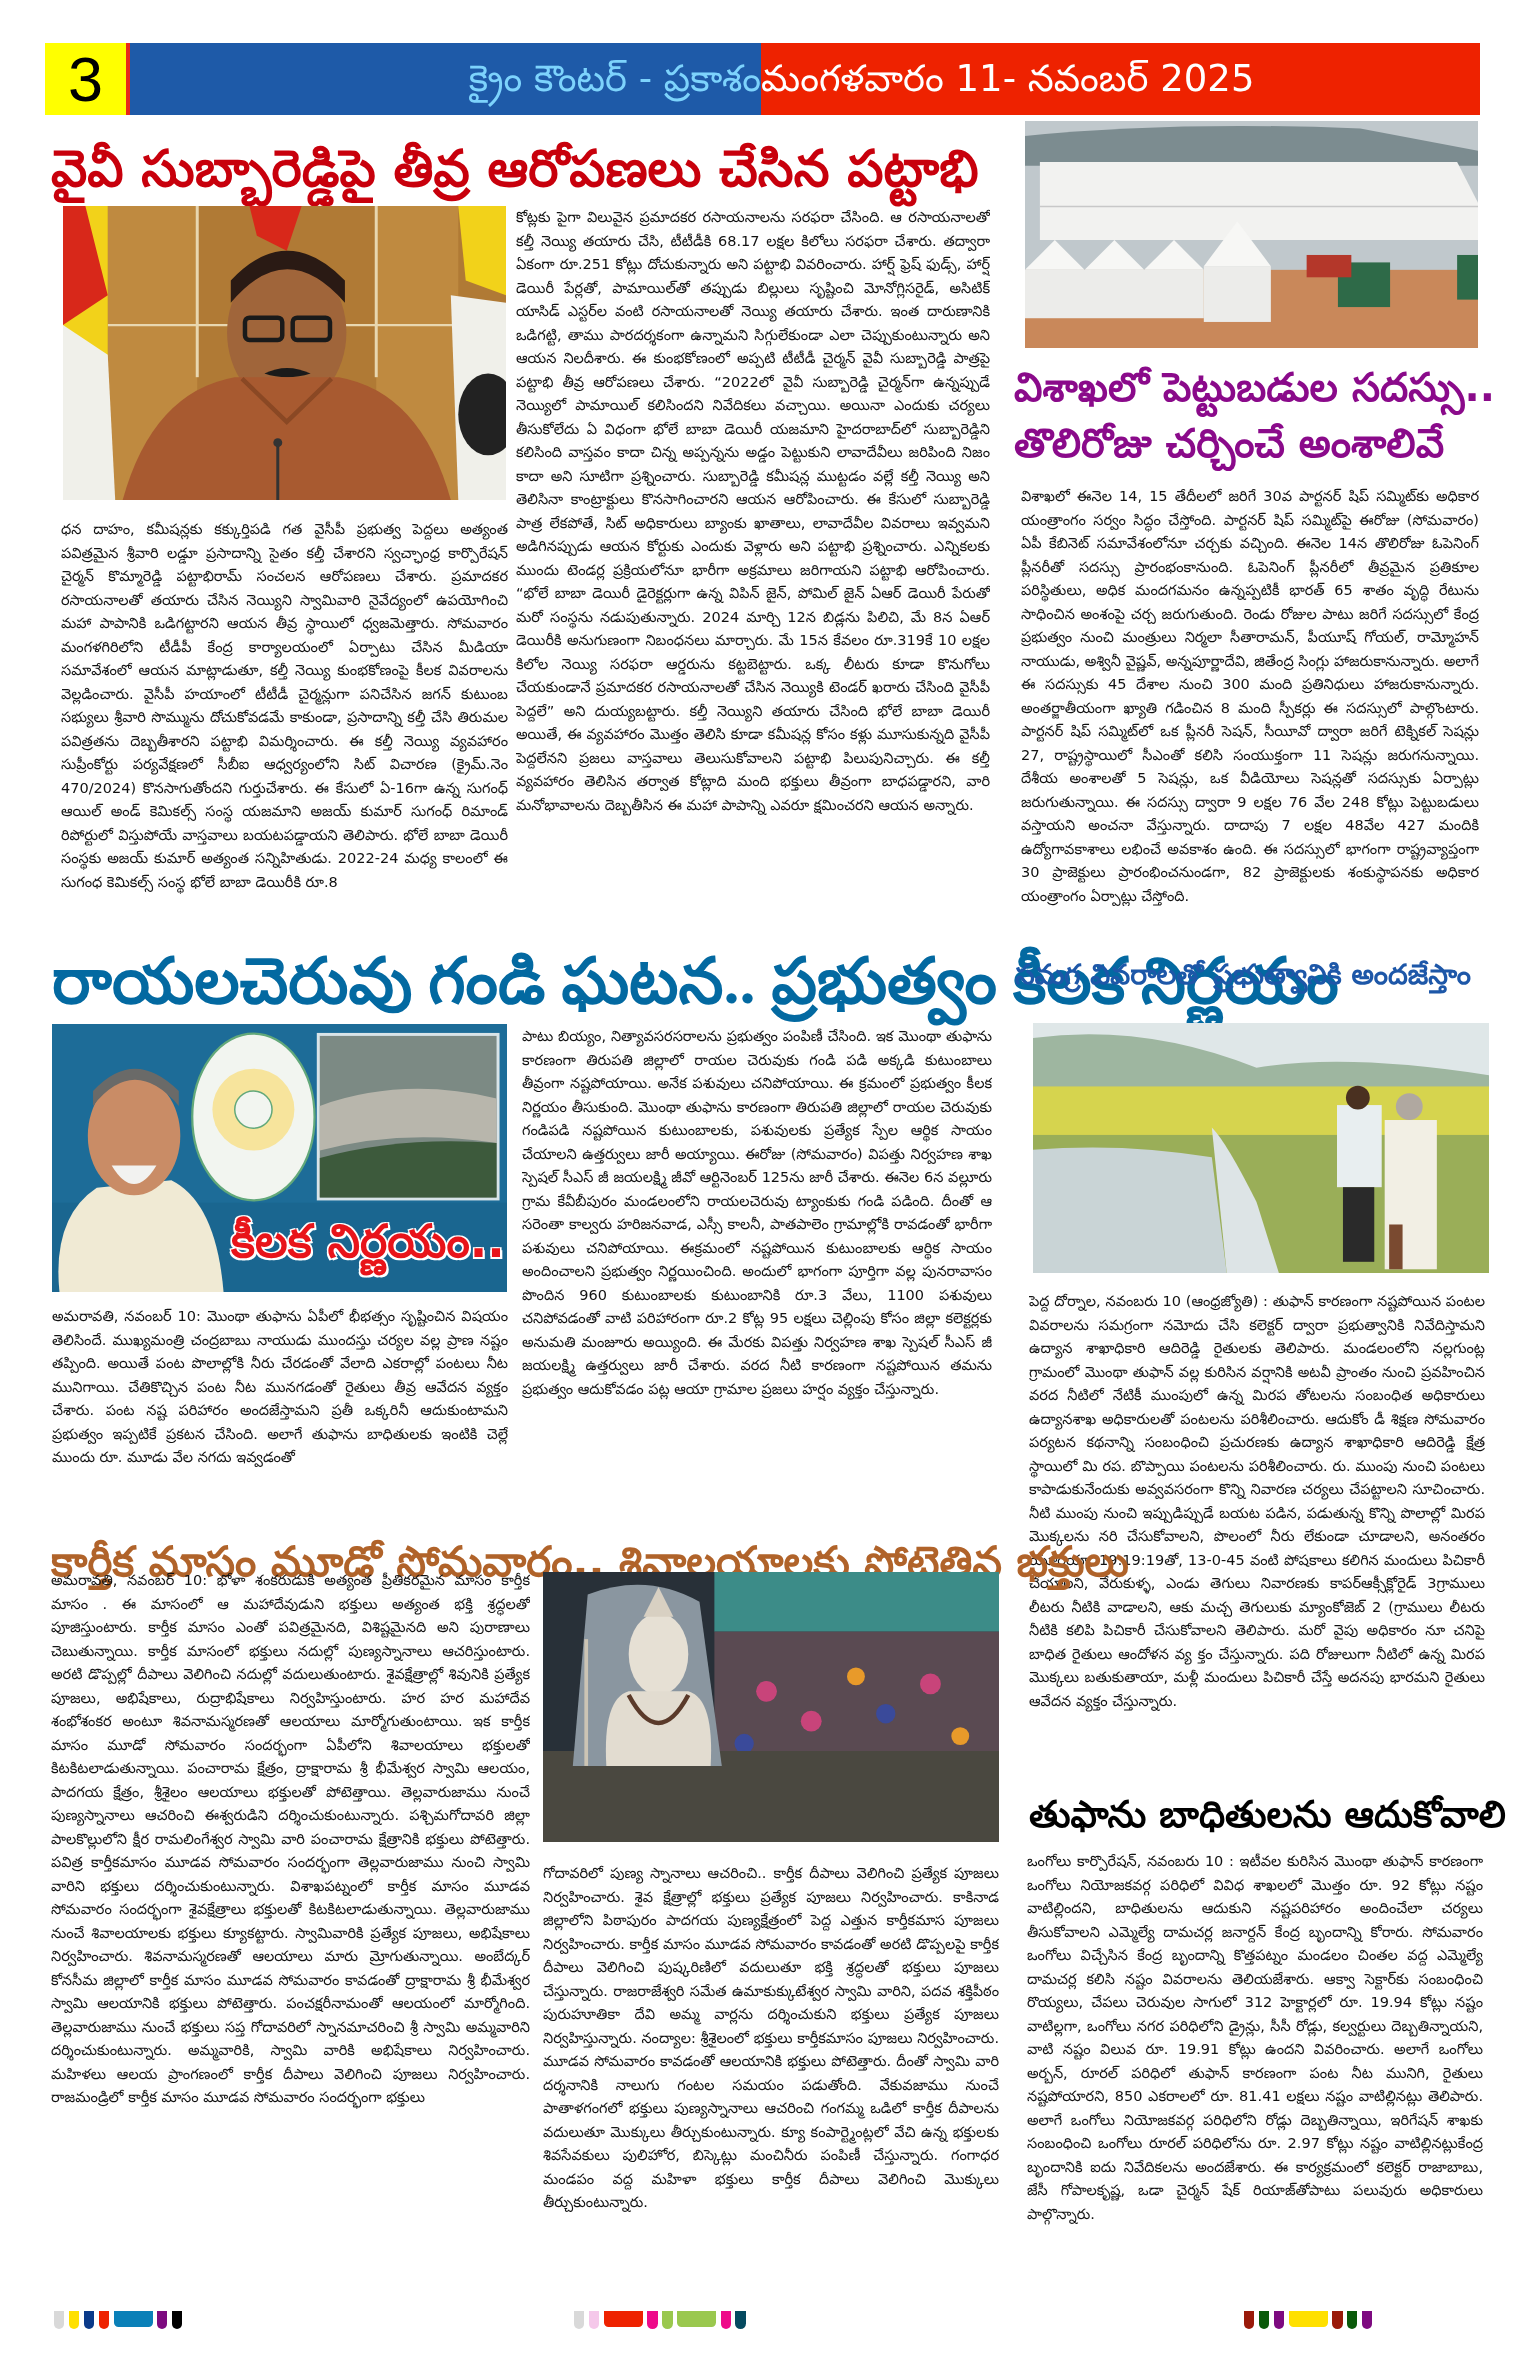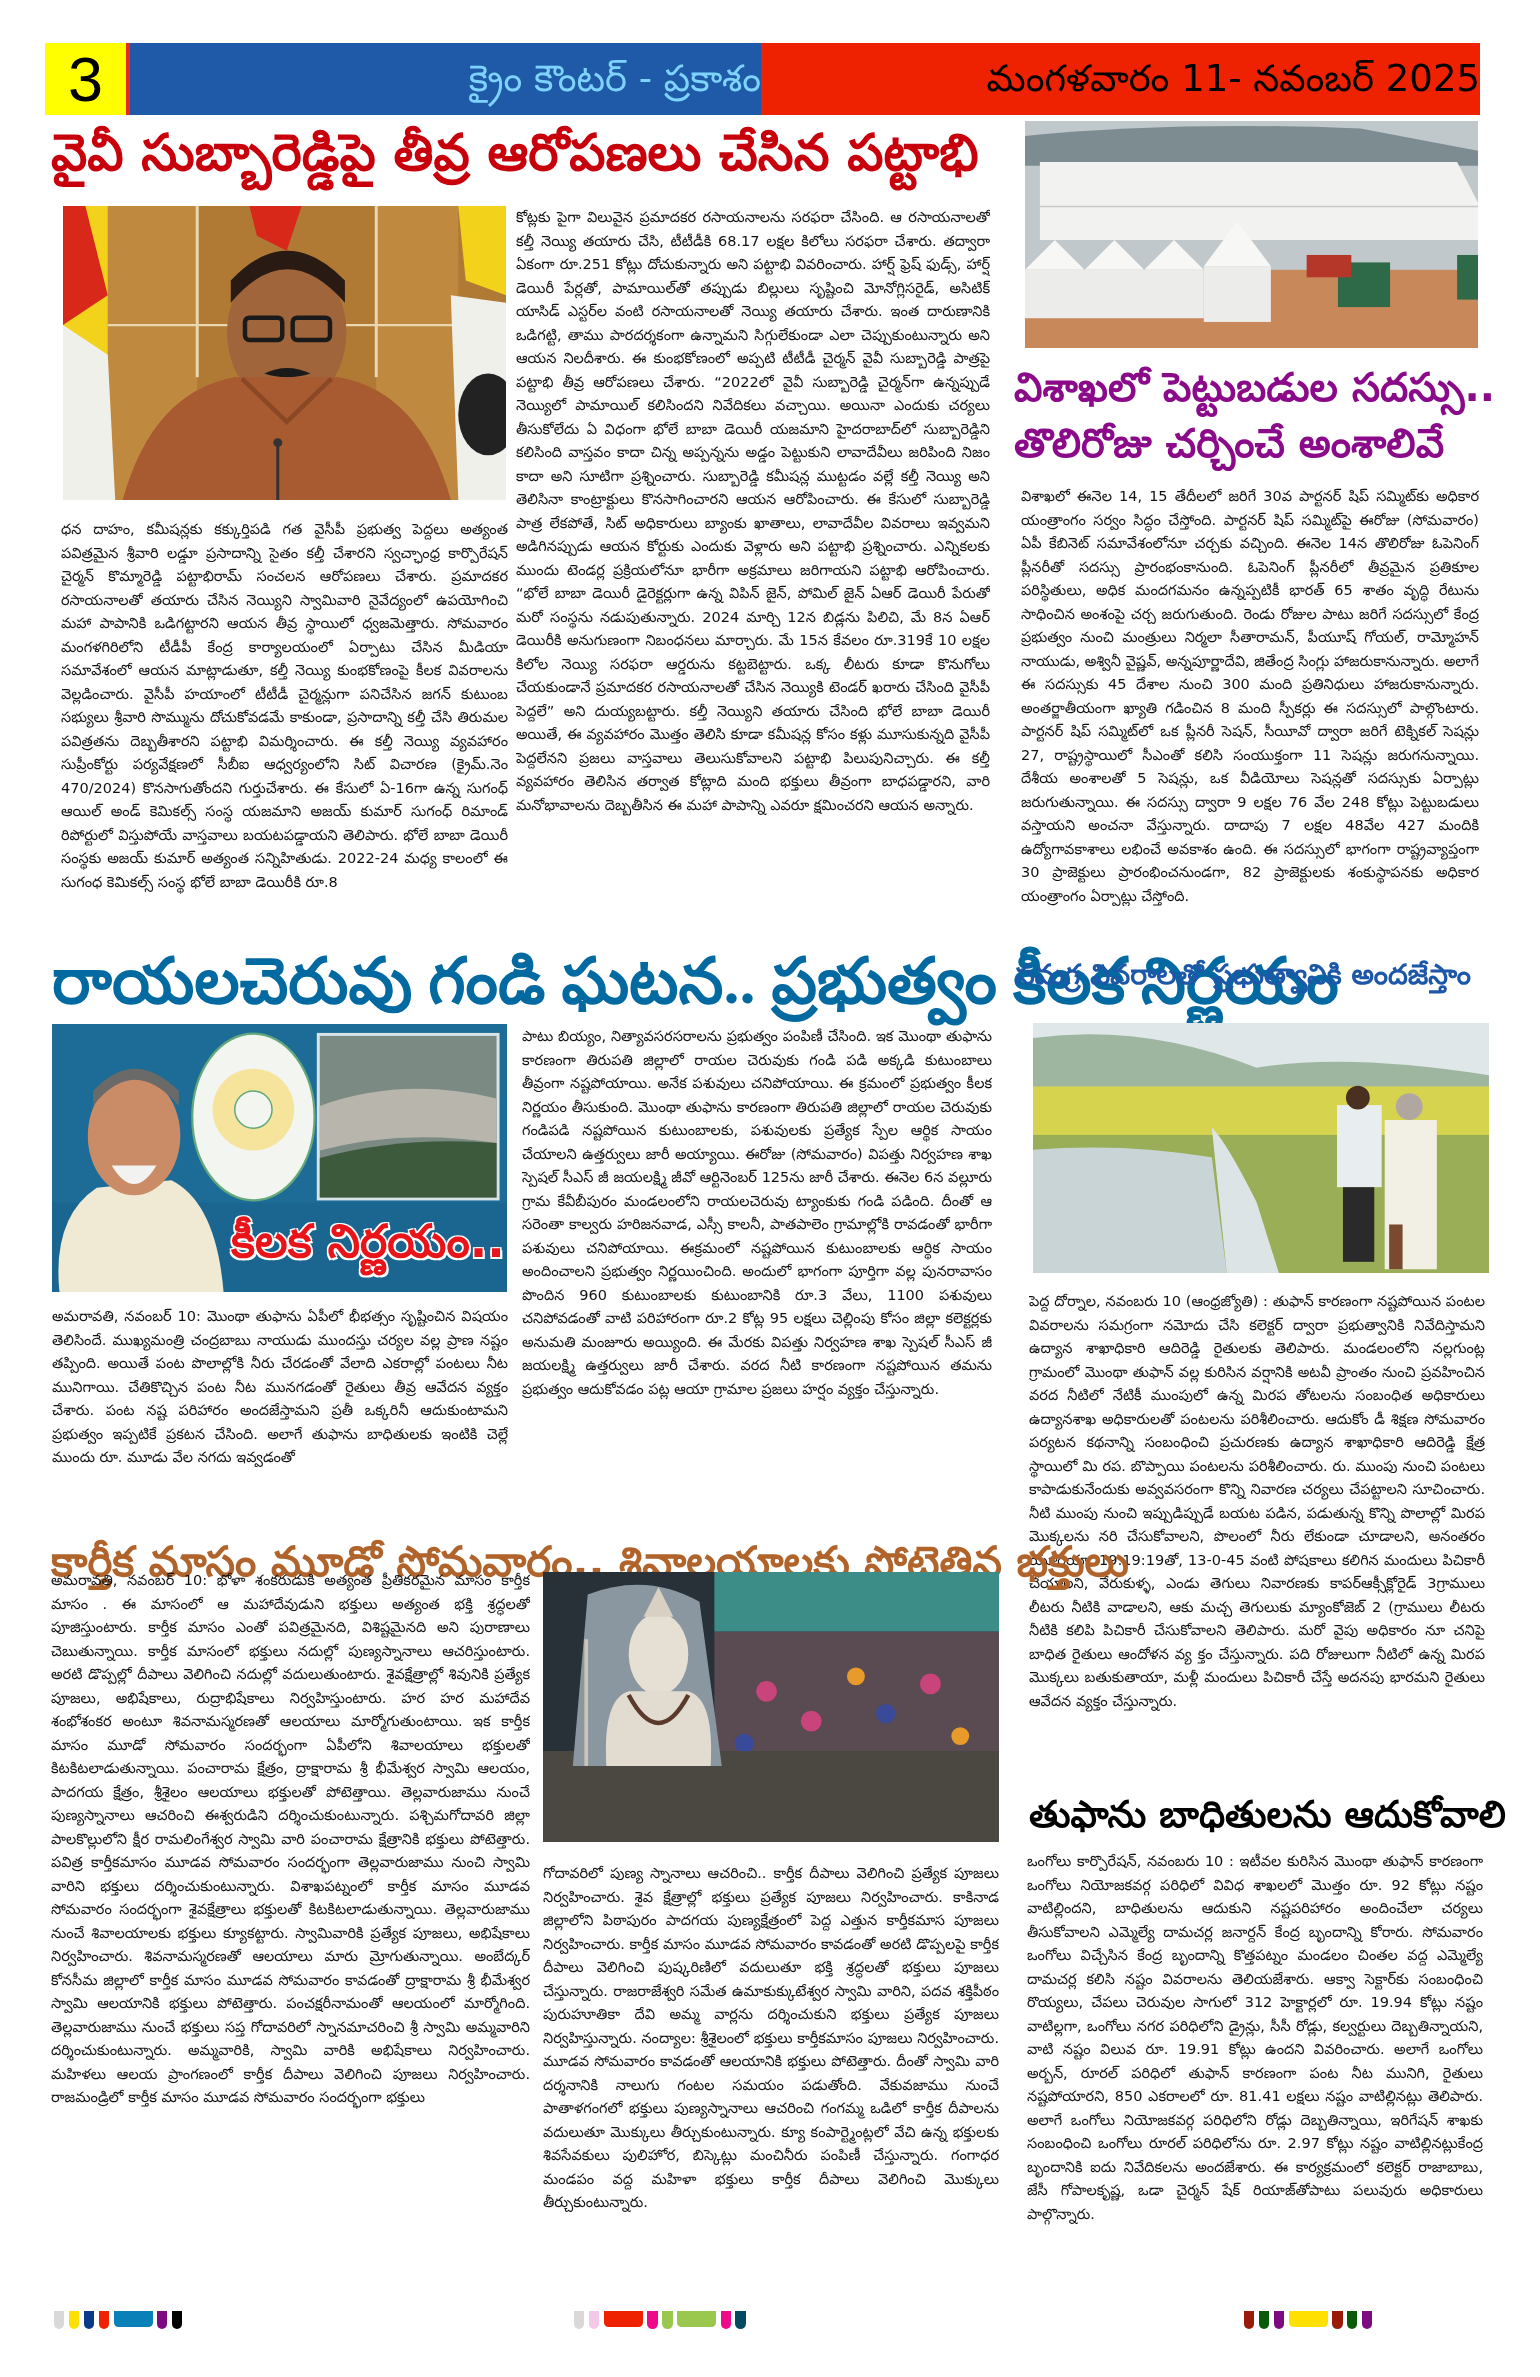--- a/index.html
+++ b/index.html
@@ -3,21 +3,21 @@
 <meta charset="utf-8">
 <style>
   * { box-sizing: border-box; margin: 0; padding: 0; }
   html, body { width: 1541px; height: 2377px; background: #ffffff; overflow: hidden; }
   body { position: relative; font-family: "DejaVu Sans", sans-serif; color: #111; }
 
   
   .masthead { position: absolute; top: 43px; left: 45px; width: 1435px; height: 72px; display: flex; }
   .page-no { width: 85px; height: 72px; background: #ffff00; color: #000; font-family: "Liberation Sans", sans-serif; font-size: 63px; line-height: 72px; text-align: center; border-right: 4.5px solid #e8281a; }
   .section-title { flex: 0 0 631px; background: #1e5aa8; color: #7dd3fc; font-size: 37px; line-height: 72px; text-align: right; }
-  .date-band { flex: 1; background: #ee2200; color: #000000; font-size: 37px; line-height: 72px; text-align: right; }
+  .date-band { flex: 1; background: #ee2200; color: #ffffff; font-size: 37px; line-height: 72px; text-align: left; }
 
   .abs { position: absolute; }
   .headline { font-family: "DejaVu Sans", sans-serif; font-weight: bold; line-height: 1.1; white-space: nowrap; }
   .h-red { color: #c8000c; font-size: 51px; }
   .h-black { color: #0369a1; font-size: 64px; font-family: Liberation Serif, serif; }
   .h-purple { color: #8a0a8a; font-size: 40px; text-align: left; }
   .h-blue { color: #1d57a8; font-size: 28px; }
   .h-brown { color: #b0632a; font-size: 42px; }
   .h-black-sm { color: #000; font-size: 37px; }
 
@@ -34,21 +34,21 @@
 </style>
 </head>
 <body>
 
 <div class="masthead">
   <div class="page-no">3</div>
   <div class="section-title">క్రైం కౌంటర్ - ప్రకాశం</div>
   <div class="date-band">మంగళవారం  11- నవంబర్ 2025</div>
 </div>
 
-<div class="abs headline h-red" style="left:51px; top:125px;">వైవీ సుబ్బారెడ్డిపై తీవ్ర ఆరోపణలు చేసిన పట్టాభి</div>
+<div class="abs headline h-red" style="left:51px; top:141px;">వైవీ సుబ్బారెడ్డిపై తీవ్ర ఆరోపణలు చేసిన పట్టాభి</div>
 
 <div class="photo" style="left:63px; top:206px; width:443px; height:294px;">
   <svg viewBox="0 0 594 395" preserveAspectRatio="none">
     <rect width="594" height="395" fill="#b07a35"></rect>
     <rect x="60" y="0" width="120" height="395" fill="#bf8a40"></rect>
     <rect x="420" y="0" width="110" height="395" fill="#bf8a40"></rect>
     <line x1="180" y1="0" x2="180" y2="230" stroke="#e8d7b0" stroke-width="4"></line>
     <line x1="420" y1="0" x2="420" y2="230" stroke="#e8d7b0" stroke-width="4"></line>
     <line x1="60" y1="160" x2="540" y2="160" stroke="#e8d7b0" stroke-width="3"></line>
     <polygon points="0,0 60,0 60,395 0,395" fill="#f2d21a"></polygon>

